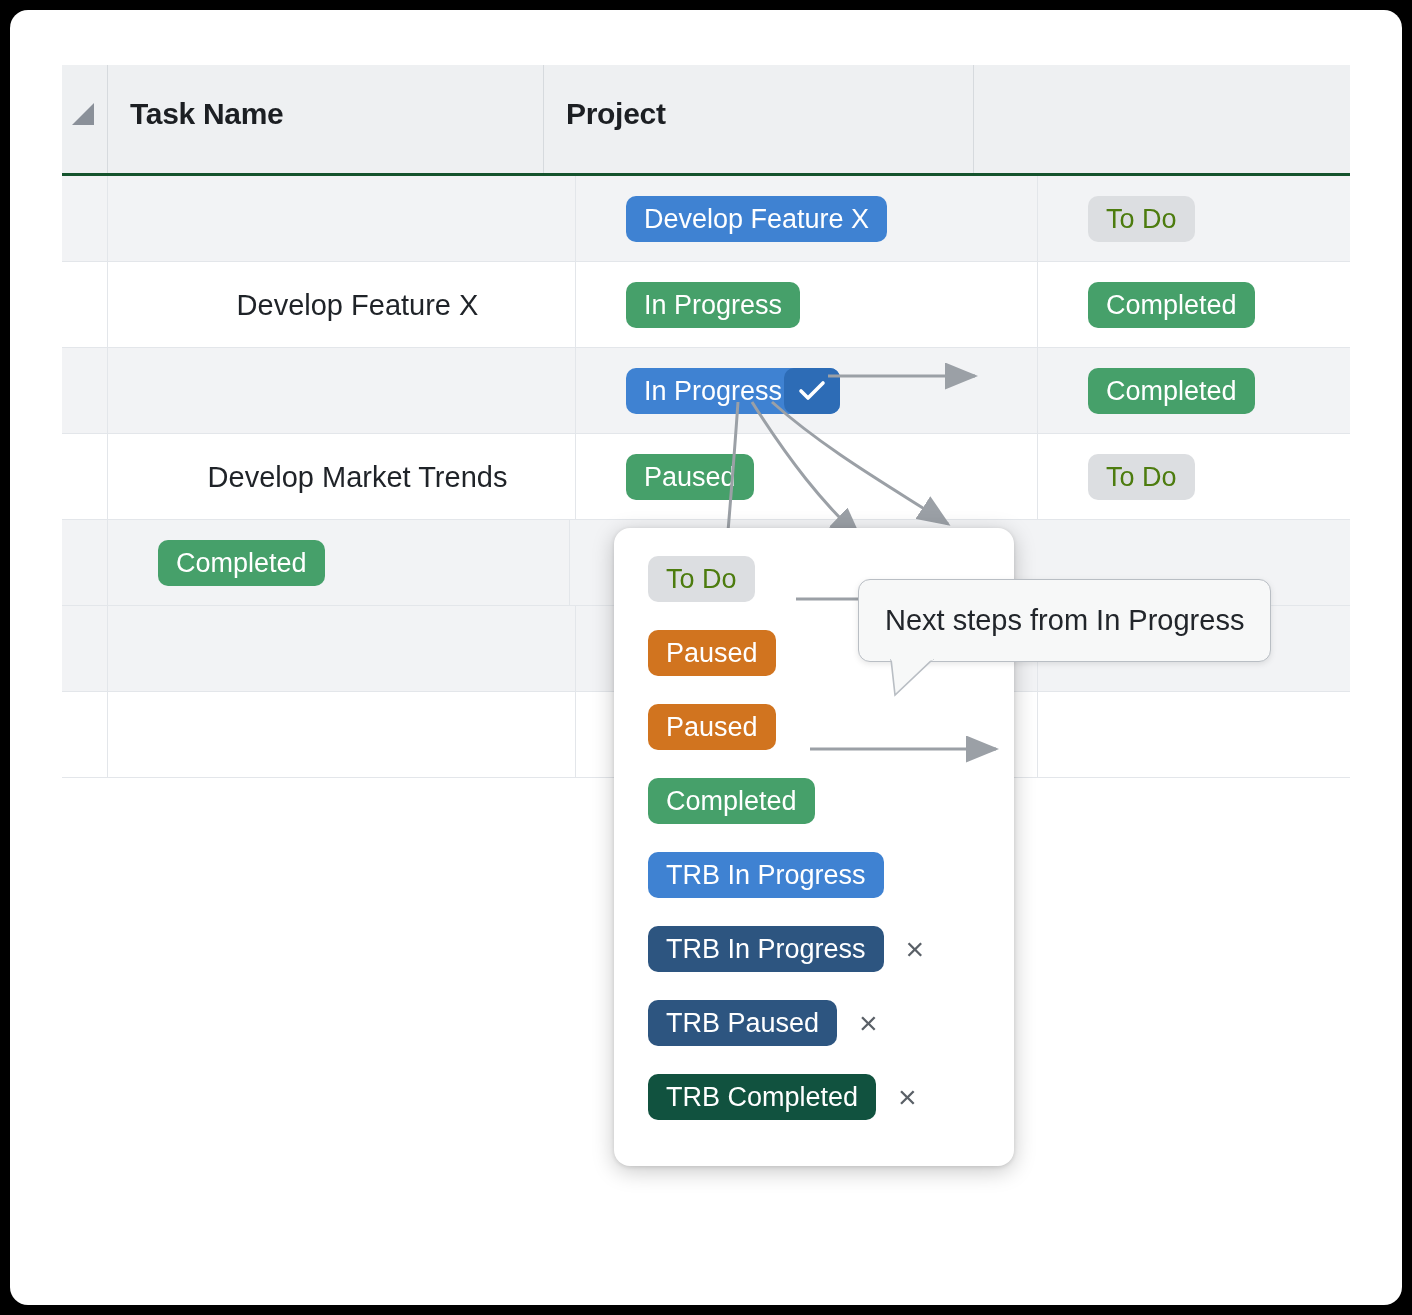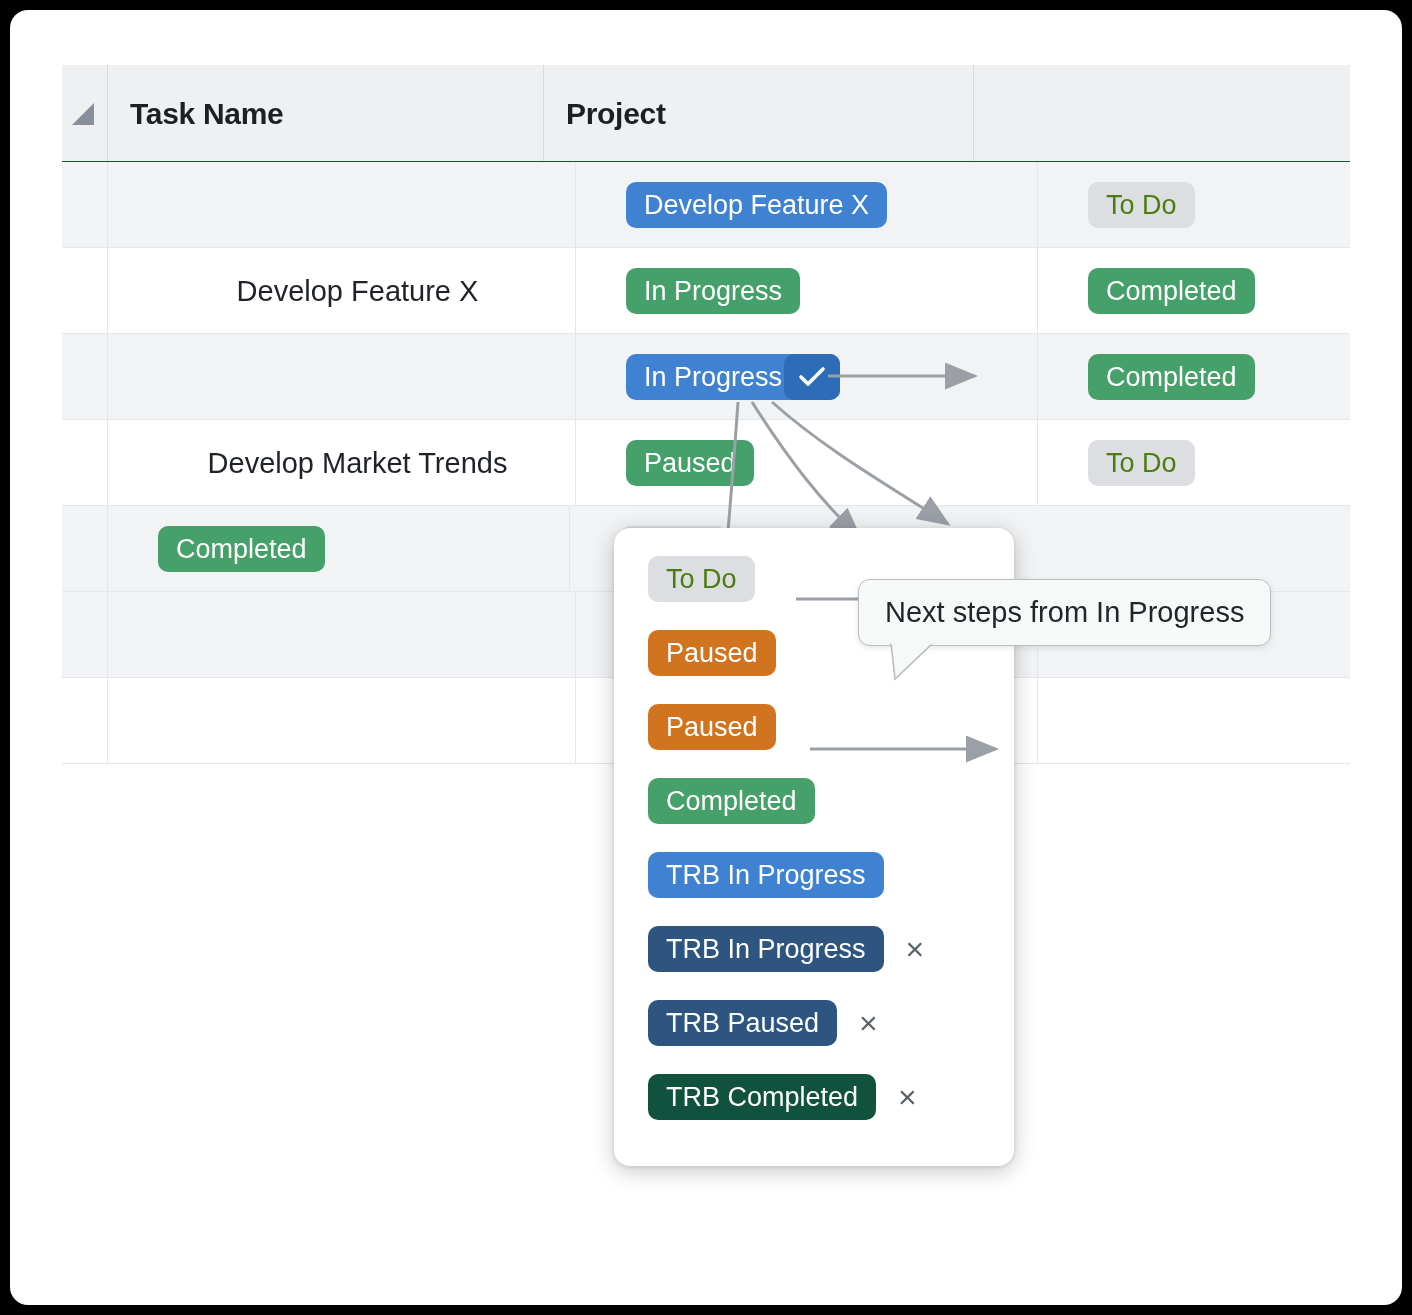--- a/index.html
+++ b/index.html
@@ -31,22 +31,22 @@
   .row {
     display: flex;
     width: 100%;
     border-bottom: 1px solid #e3e6ea;
   }
   .row.alt   { background: #f2f3f5; }
   .row.plain { background: #ffffff; }
 
   .hdr {
     background: #eef0f2;
-    border-bottom: 1px solid #14532d;
-    height: 97px;
+    border-bottom: 3px solid #14532d;
+    height: 111px;
   }
 
   .c-sel  { width: 46px;  flex: 0 0 46px;  border-right: 1px solid #e3e6ea; position: relative; }
   .c-name { width: 436px; flex: 0 0 436px; border-right: 1px solid #e3e6ea; position: relative; }
   .c-proj { width: 430px; flex: 0 0 430px; border-right: 1px solid #e3e6ea; position: relative; }
   .c-stat { width: 376px; flex: 0 0 376px; position: relative; }
 
   .hdr .c-sel, .hdr .c-name, .hdr .c-proj { border-right: 1px solid #d6dade; }
 
   .hdr-label {
@@ -153,21 +153,21 @@
     line-height: 1;
   }
 
   
   #tooltip {
     position: absolute;
     left: 848px; top: 569px;
     background: #f7f8f8;
     border: 1px solid #b9bec4;
     border-radius: 12px;
-    padding: 16px 26px;
+    padding: 24px 26px;
     font-size: 29px;
     color: #22262b;
     white-space: nowrap;
     z-index: 60;
     box-shadow: 0 2px 6px rgba(0,0,0,0.10);
   }
   #tooltip-tail {
     position: absolute;
     left: 30px; bottom: -36px;
     width: 46px; height: 38px;

